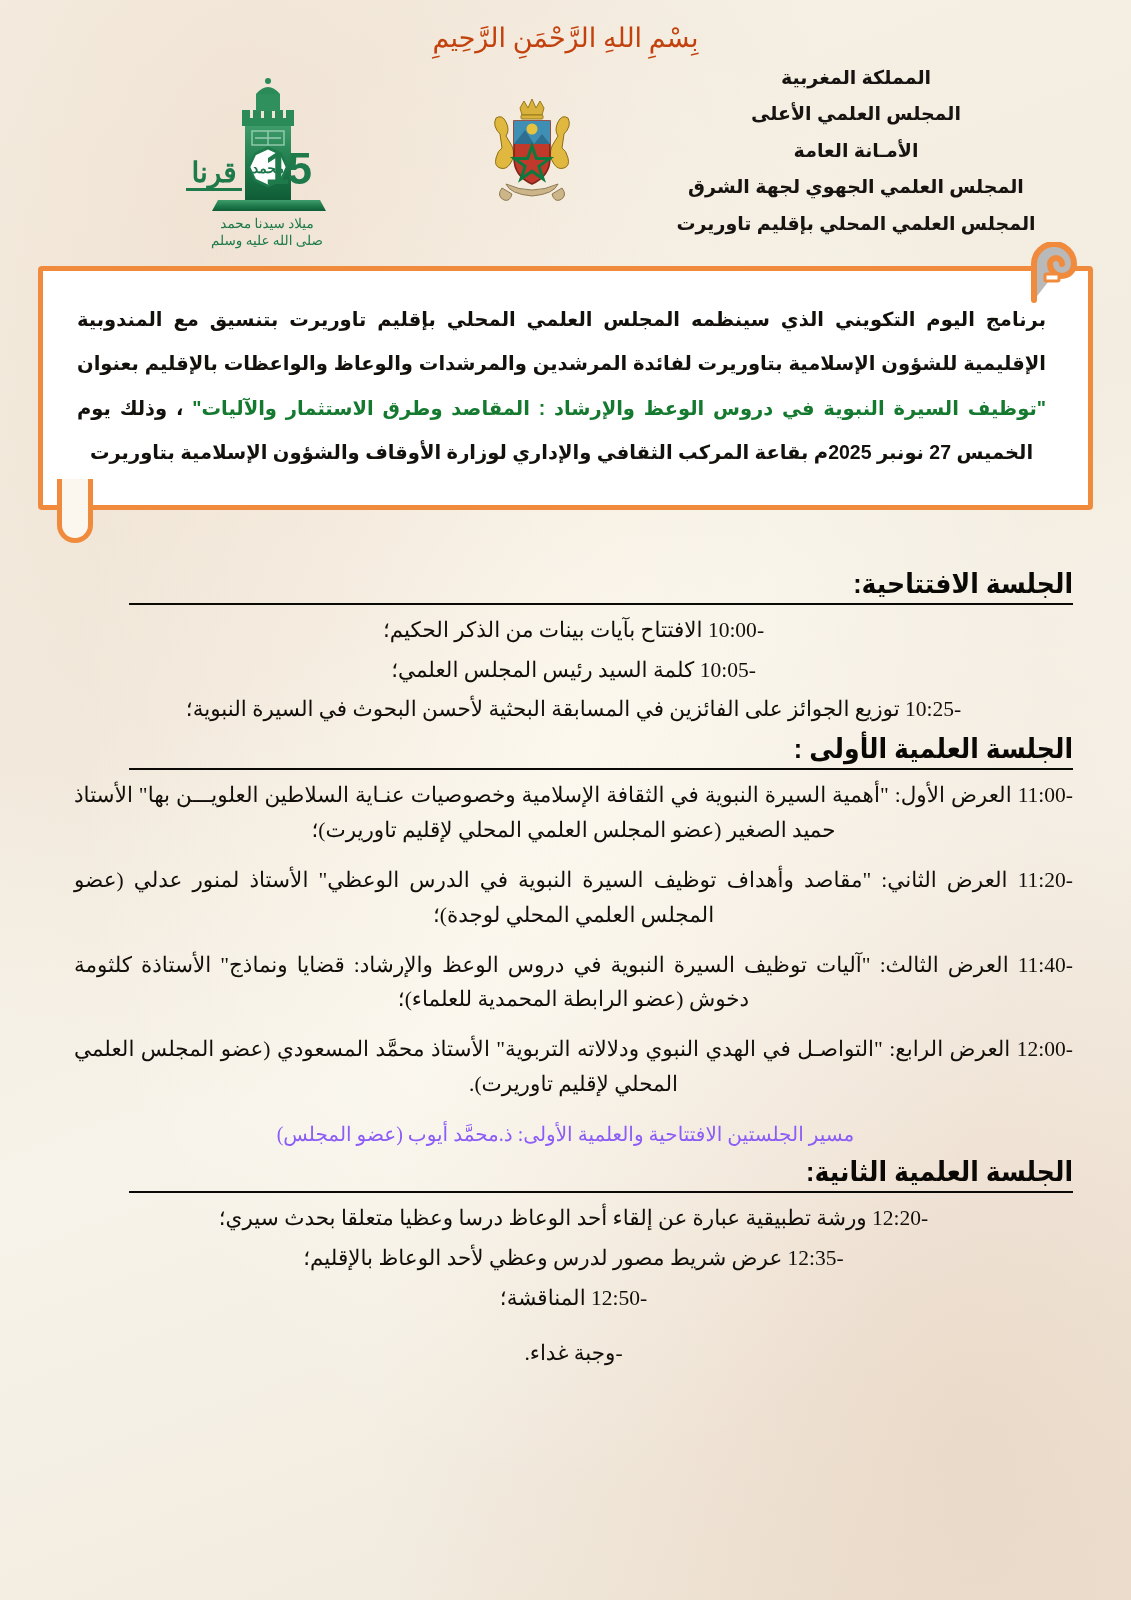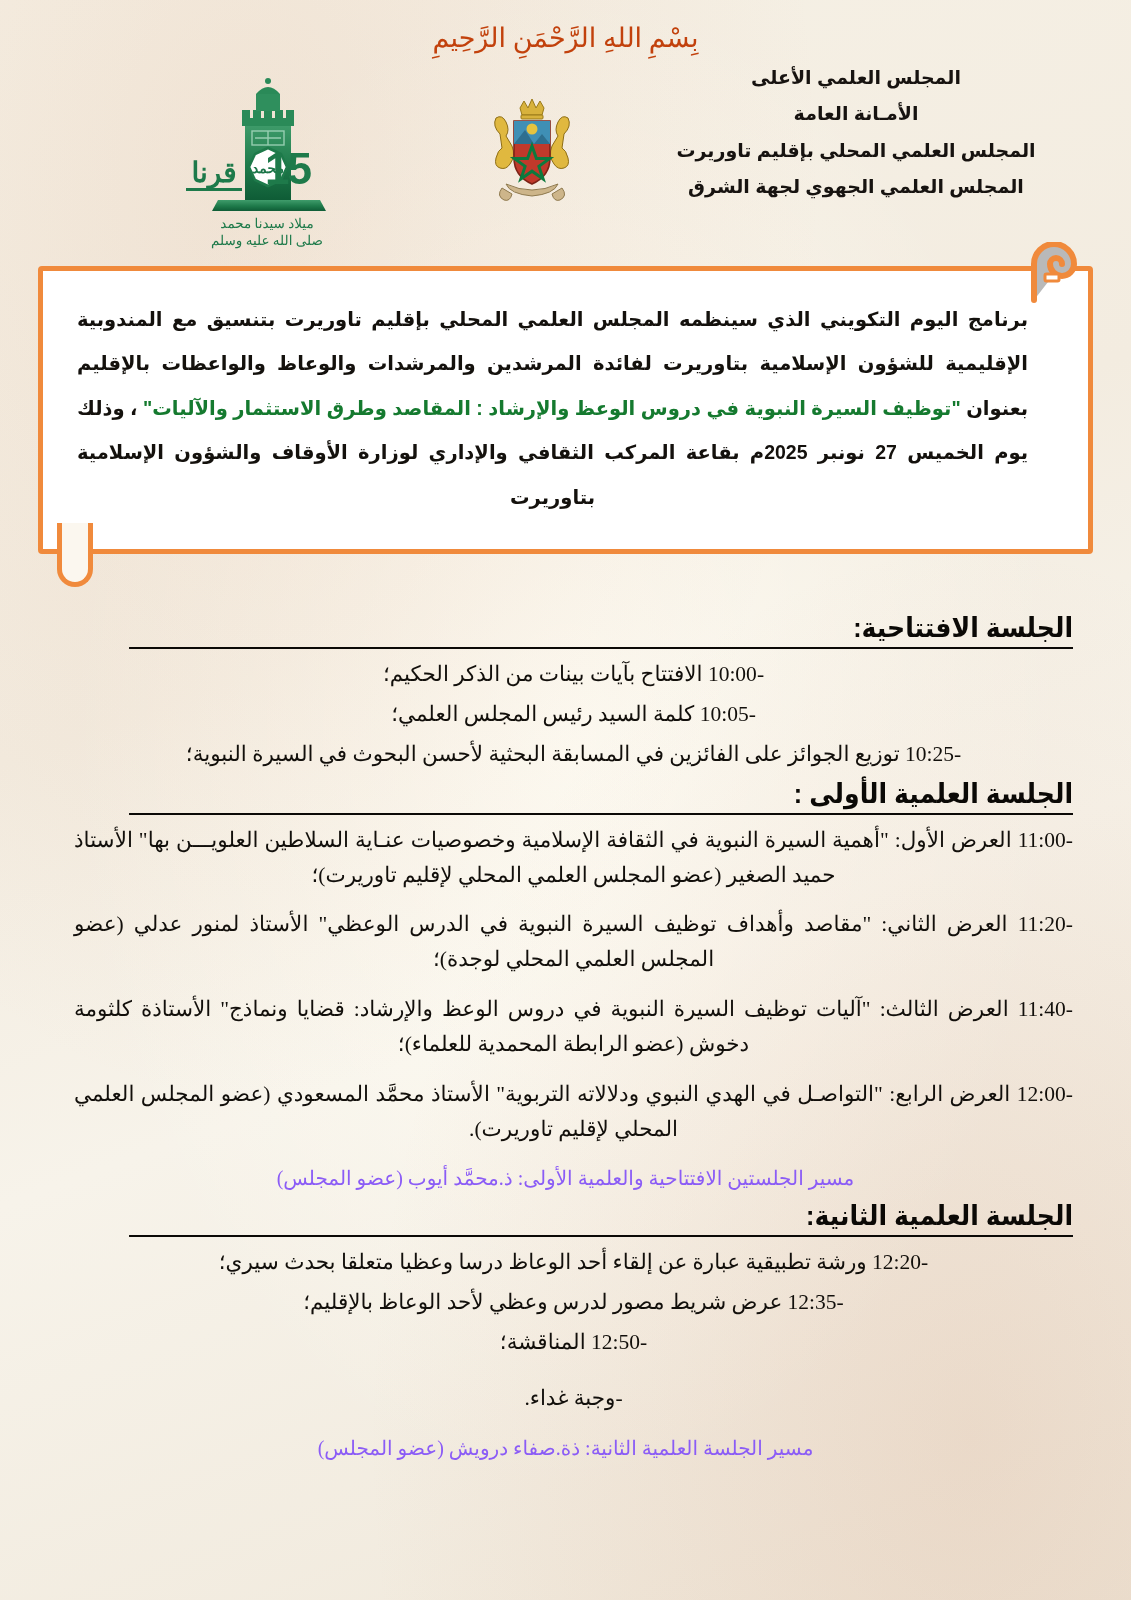--- a/index.html
+++ b/index.html
@@ -73,21 +73,21 @@
   #org-lines .ln { font-size:19px; line-height:1.92; white-space:nowrap; }
 
   
   #intro-wrap { position:relative; margin:8px 38px 0 38px; }
 
   #intro-box {
     position:relative;
     border:5px solid #f08a3c;
     background:#ffffff;
     border-radius:4px;
-    padding:26px 60px 30px 34px;
+    padding:26px 42px 30px 34px;
     min-height:196px;
   }
   #intro-text {
     font-family:"Liberation Sans","DejaVu Sans",sans-serif;
     font-weight:700;
     font-size:19.5px;
     line-height:2.28;
     color:#14110d;
     text-align:justify;
     text-align-last:center;
@@ -393,24 +393,25 @@
 
         <g fill="#cdb58a" stroke="#8f7a4f" stroke-width="1">
           <path d="M34,88 q26,12 52,0 q-4,10 -26,12 q-22,-2 -26,-12 Z"></path>
           <path d="M30,92 q-6,8 2,12 q6,2 8,-6 Z"></path>
           <path d="M90,92 q6,8 -2,12 q-6,2 -8,-6 Z"></path>
         </g>
       </svg>
     </div>
 
     <div id="org-lines">
+      <div class="ln">المملكة المغربية</div>
       <div class="ln">المجلس العلمي الأعلى</div>
       <div class="ln">الأمـانة العامة</div>
+      <div class="ln">المجلس العلمي الجهوي لجهة الشرق</div>
       <div class="ln">المجلس العلمي المحلي بإقليم تاوريرت</div>
-      <div class="ln">المجلس العلمي الجهوي لجهة الشرق</div>
     </div>
   </div>
 
   <div id="intro-wrap">
     <div id="intro-box">
       <div id="scroll-orn">
         <svg viewBox="0 0 64 62" xmlns="http://www.w3.org/2000/svg">
           <path d="M6,58 V22 a20,20 0 0 1 40,0 a12,12 0 0 1 -24,0 a6,6 0 0 1 12,0" fill="#b9b9b9" stroke="#f08a3c" stroke-width="6" stroke-linecap="round"></path>
           <rect x="17" y="32" width="14" height="7" rx="1.5" fill="#ffffff" stroke="#f08a3c" stroke-width="3"></rect>
         </svg>
@@ -449,17 +450,16 @@
 
     <section class="session" id="sess-two">
       <h2 class="session-title">الجلسة العلمية الثانية:</h2>
       <ul class="items">
         <li class="item">-12:20 ورشة تطبيقية عبارة عن إلقاء أحد الوعاظ درسا وعظيا متعلقا بحدث سيري؛</li>
         <li class="item">-12:35 عرض شريط مصور لدرس وعظي لأحد الوعاظ بالإقليم؛</li>
         <li class="item">-12:50 المناقشة؛</li>
         <div class="gap-md"></div>
         <li class="item">-وجبة غداء.</li>
       </ul>
-      <div class="moderator">مسير الجلسة العلمية الثانية: ذة.صفاء درويش (عضو المجلس)</div>
     </section>
 
   </div>
 </div>
 
 </body></html>

